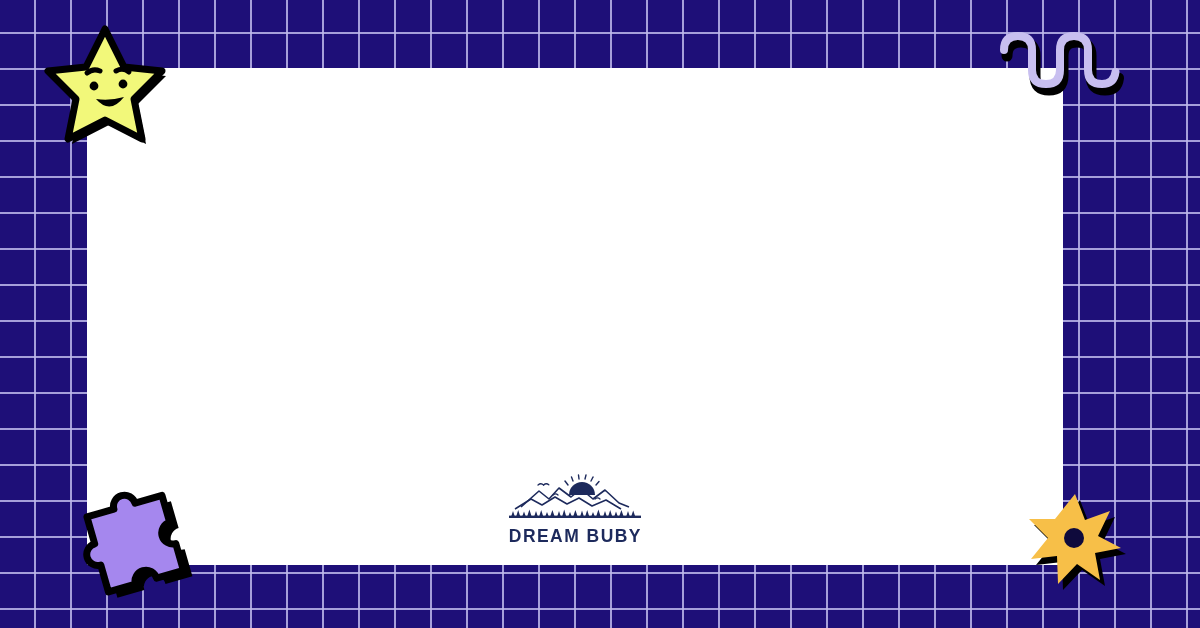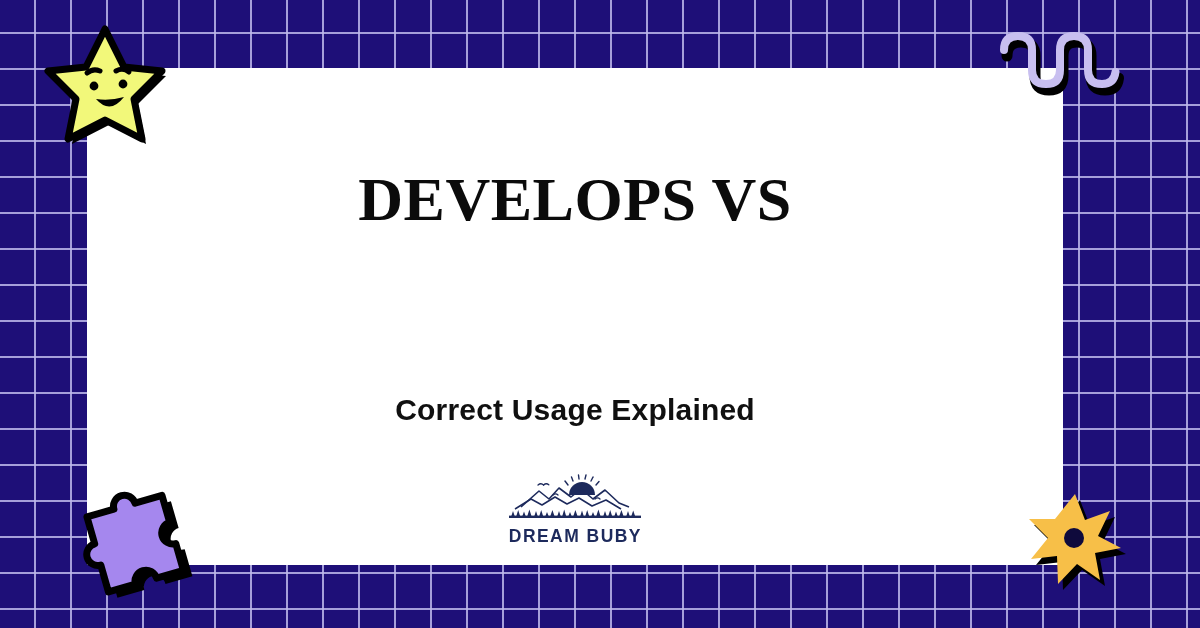--- a/index.html
+++ b/index.html
@@ -109,24 +109,22 @@
 <body>
 
 <div id="canvas">
 
   <div class="bg-grid"></div>
 
   <div class="card">
     <div class="card-inner">
 
       <div class="title">
-        <div>DEVELOPS VS</div>
       </div>
 
-      <div class="subtitle">Correct Usage Explained</div>
 
       <div class="logo">
         <span class="logo-mark">
           <svg width="132" height="46" viewBox="0 0 132 46" fill="none">
 
             <path d="M60 22 a13 13 0 0 1 26 0 z" fill="#1d2a5c"></path>
 
             <g stroke="#1d2a5c" stroke-width="1.4" stroke-linecap="round">
               <line x1="59" y1="12" x2="56" y2="8"></line>
               <line x1="64" y1="8" x2="62.5" y2="4"></line>

